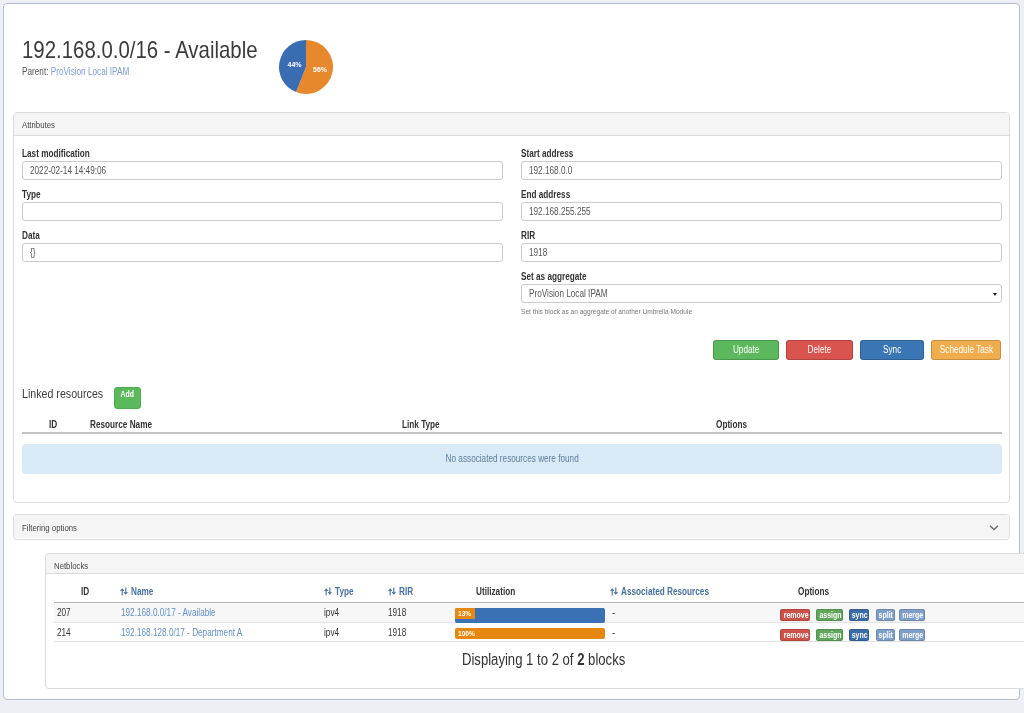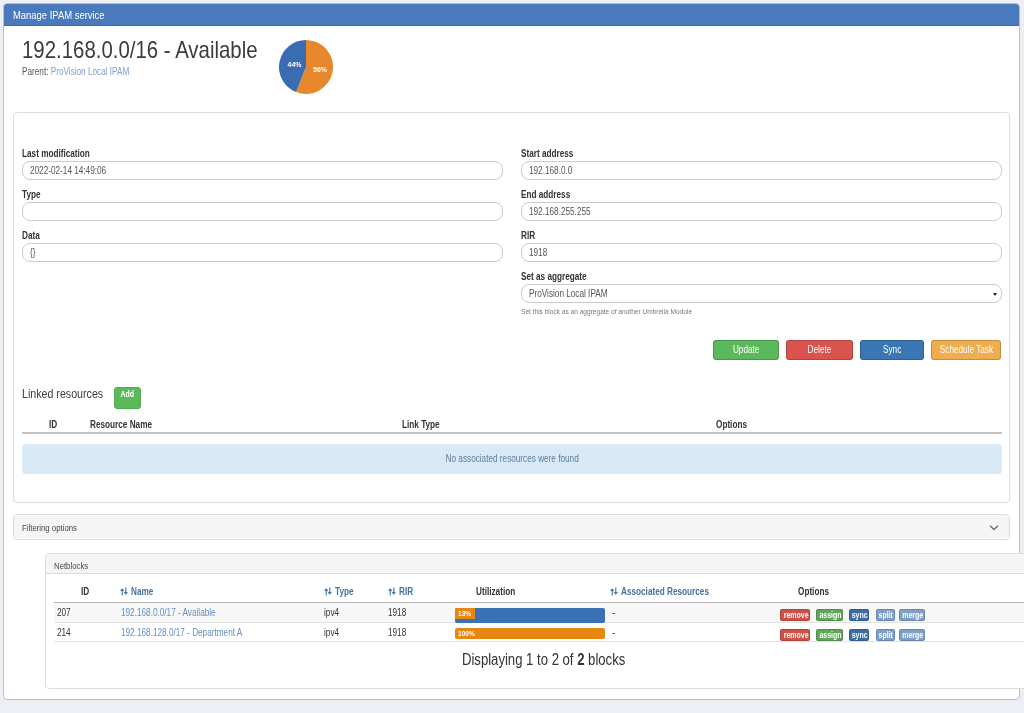--- a/index.html
+++ b/index.html
@@ -8,49 +8,49 @@
 .tx { display:inline-block; transform:scaleX(.82); transform-origin:0 50%; white-space:nowrap; }
 .txc { display:inline-block; transform:scaleX(.82); transform-origin:50% 50%; white-space:nowrap; }
 #outer { position:absolute; left:3px; top:3px; width:1017px; height:697px; background:#fff; border:1px solid #b3c0d2; border-radius:4px; }
 #topbar { position:absolute; left:0; top:0; width:1015px; height:22px; background:#4a7abb; border-bottom:1px solid #3d69a3; border-radius:3px 3px 0 0; color:#fff; font-size:11.5px; line-height:22px; padding-left:9px; }
 #h1 { position:absolute; left:18px; top:32px; font-size:24px; color:#3b3b3b; transform:scaleX(.85); transform-origin:0 0; white-space:nowrap; }
 #parent { position:absolute; left:18px; top:62px; font-size:10px; color:#555; }
 #parent a { color:#7d9fd2; text-decoration:none; }
 .panel { position:absolute; left:9px; width:997px; background:#fff; border:1px solid #dcdcdc; border-radius:4px; }
 .panel-hd { height:23px; background:#f5f5f5; border-bottom:1px solid #dcdcdc; border-radius:3px 3px 0 0; font-size:9.5px; color:#454545; line-height:23px; padding-left:8px; }
 .flabel { position:absolute; font-size:10px; font-weight:bold; color:#333; }
-.finput { position:absolute; height:19px; background:#fff; border:1px solid #cbcbcb; border-radius:8px; font-size:10px; color:#555; line-height:17px; padding-left:7px; }
+.finput { position:absolute; height:19px; background:#fff; border:1px solid #cbcbcb; border-radius:3px; font-size:10px; color:#555; line-height:17px; padding-left:7px; }
 .fhelp { position:absolute; font-size:8px; color:#787878; }
 .caret { position:absolute; right:4px; top:7.5px; width:0; height:0; border-left:2.5px solid transparent; border-right:2.5px solid transparent; border-top:3px solid #222; }
 .btn { position:absolute; height:20px; border-radius:3px; color:#fff; font-size:10px; text-align:center; line-height:18px; border:1px solid rgba(0,0,0,0.18); }
 .th { position:absolute; font-size:10px; font-weight:bold; color:#333;padding-left:24px; }
 .th-link { position:absolute; font-size:10px; font-weight:bold; color:#46719f; }
 .td { position:absolute; font-size:10px; color:#333; }
 .td a { color:#6190c6; text-decoration:none; }
 .hrl { position:absolute; height:1px; background:#e2e2e2; }
 .sbtn { position:absolute; height:12px; border-radius:2px; color:#fff; font-size:8.5px; font-weight:bold; text-align:center; line-height:10px; border:1px solid rgba(0,0,0,0.14); }
 .sort { display:inline-block; vertical-align:-1px; margin-right:3px; }
 </style>
 </head>
 <body>
 <div id="outer">
-  <div id="topbar"><span class="tx">Manage IPAM service</span></div>
   <div id="h1">192.168.0.0/16 - Available</div>
   <div id="parent"><span class="tx">Parent: <a href="#">ProVision Local IPAM</a></span></div>
 
   <svg class="abs" style="left:271px; top:32px;" width="62" height="62" viewBox="0 0 62 62">
     <g>
         <path d="M31 31 L31.00 4.00 A27 27 0 1 1 21.06 56.10 Z" fill="#e8882d"></path>
         <path d="M31 31 L21.06 56.10 A27 27 0 0 1 31.00 4.00 Z" fill="#3a6cb2"></path>
       </g>
     <text x="19.5" y="30.5" font-size="7" font-weight="bold" fill="#fff" text-anchor="middle">44%</text>
     <text x="45" y="35.8" font-size="7" font-weight="bold" fill="#fff" text-anchor="middle">56%</text>
   </svg>
 
   <div class="panel" style="top:108px; height:391px;">
+    <div class="panel-hd"><span class="tx">Attributes</span></div>
     <div class="flabel" style="left:8px; top:35px;"><span class="tx">Last modification</span></div>
     <div class="finput" style="left:8px; top:48px; width:481px;"><span class="tx">2022-02-14 14:49:06</span></div>
     <div class="flabel" style="left:8px; top:76px;"><span class="tx">Type</span></div>
     <div class="finput" style="left:8px; top:89px; width:481px;"></div>
     <div class="flabel" style="left:8px; top:117px;"><span class="tx">Data</span></div>
     <div class="finput" style="left:8px; top:130px; width:481px;"><span class="tx">{}</span></div>
     <div class="flabel" style="left:507px; top:35px;"><span class="tx">Start address</span></div>
     <div class="finput" style="left:507px; top:48px; width:481px;"><span class="tx">192.168.0.0</span></div>
     <div class="flabel" style="left:507px; top:76px;"><span class="tx">End address</span></div>
     <div class="finput" style="left:507px; top:89px; width:481px;"><span class="tx">192.168.255.255</span></div>

